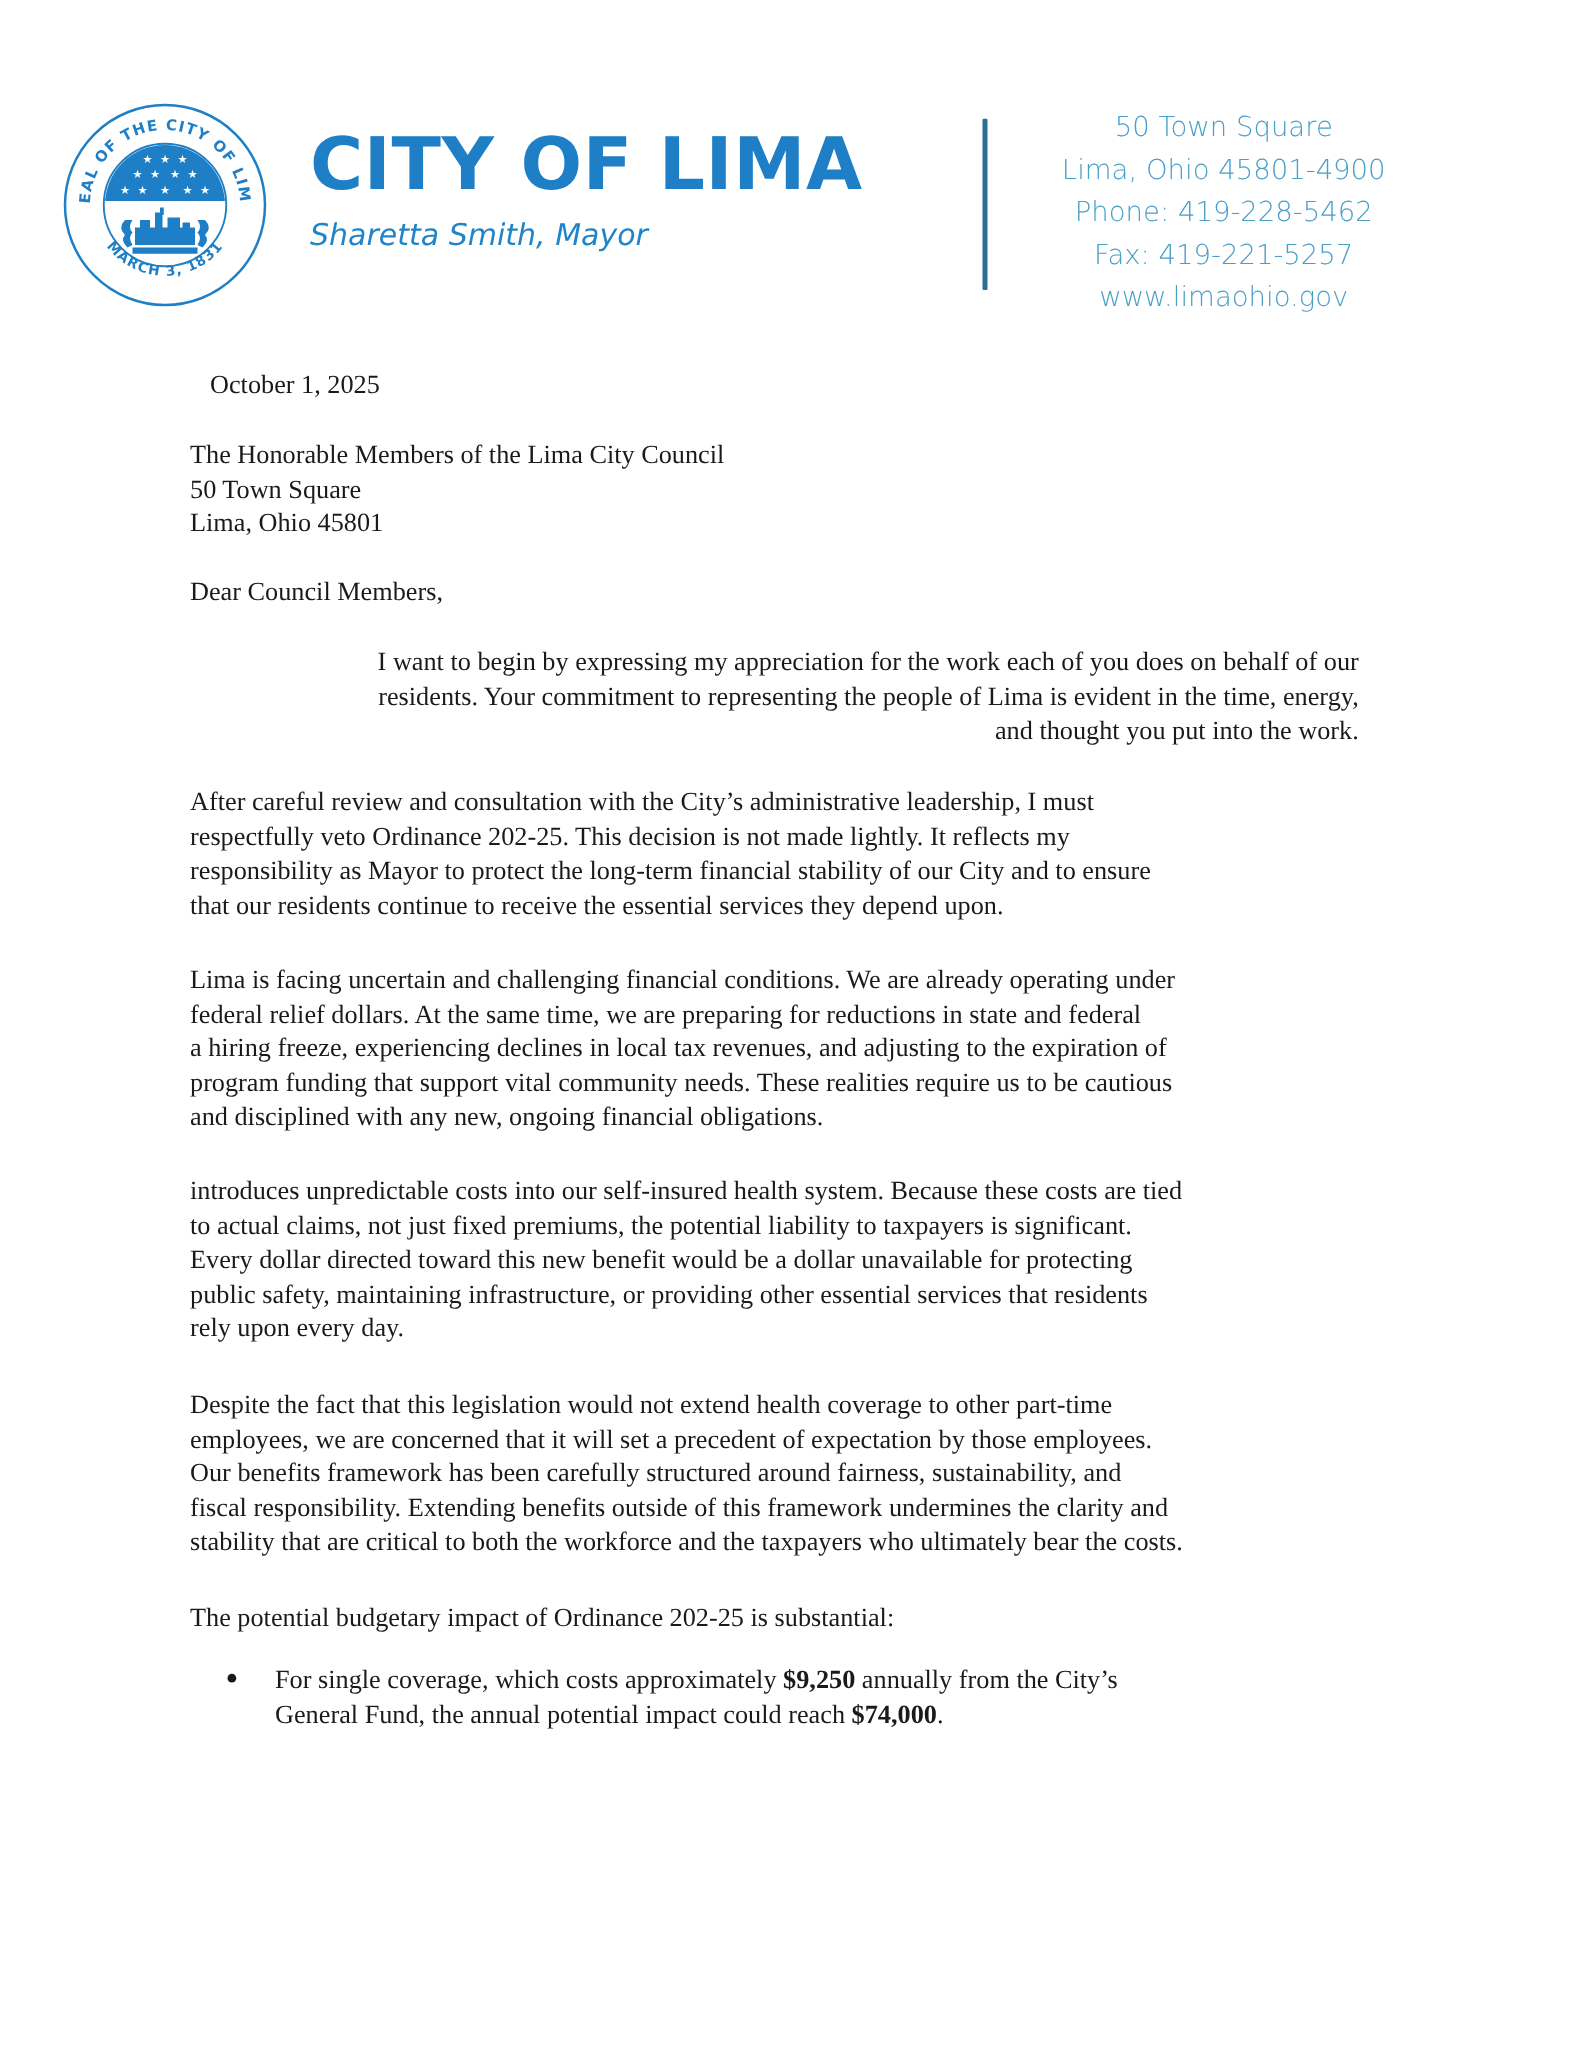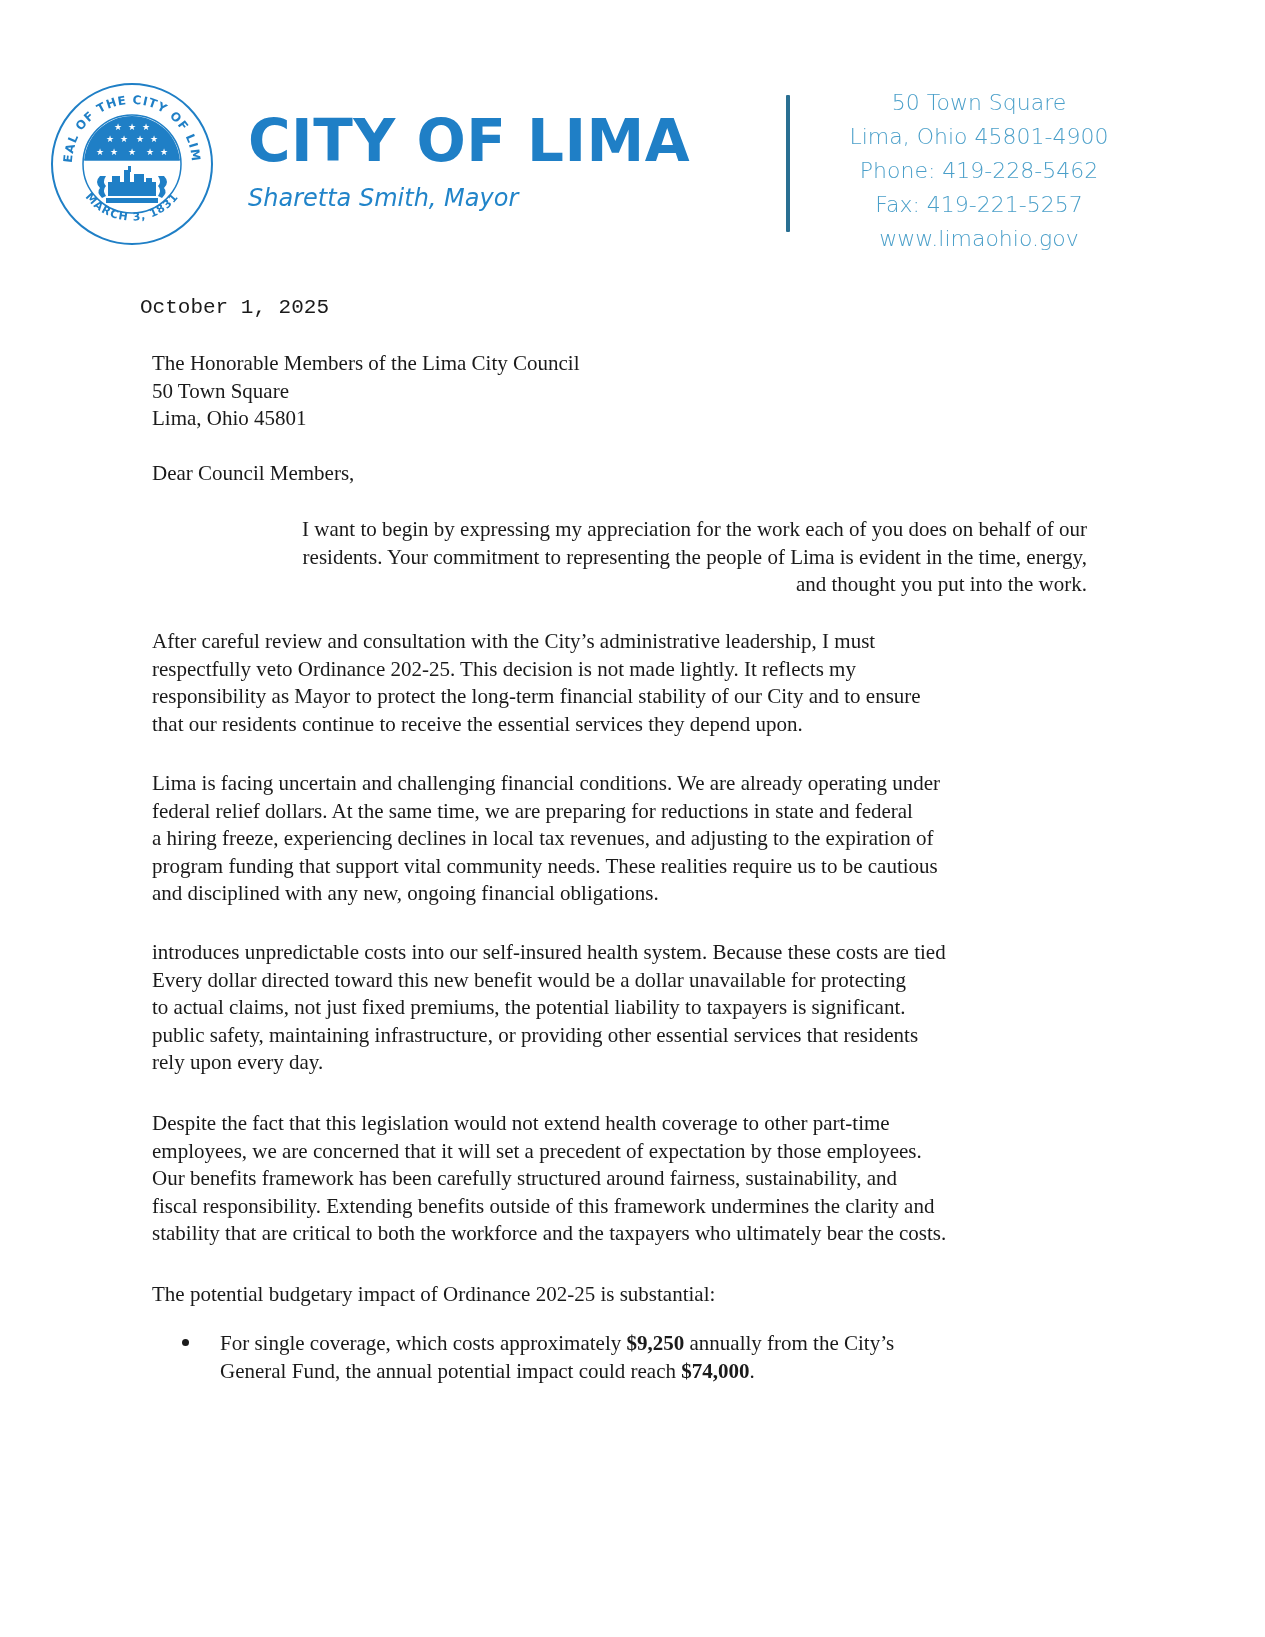--- a/index.html
+++ b/index.html
@@ -1,28 +1,28 @@
 <!DOCTYPE html>
 <html><head>
 <meta charset="utf-8">
 <style>
   html, body { margin:0; padding:0; background:#ffffff; }
   body { width:1265px; height:1637px; position:relative; overflow:hidden; font-family:"Liberation Serif", serif; color:#1a1a1a; }
   .page { position:absolute; left:0; top:0; width:1265px; height:1637px; }
 
   
   .seal { position:absolute; left:48px; top:80px; width:168px; height:168px; }
-  .brand { position:absolute; left:248px; top:108px; }
+  .brand { position:absolute; left:248px; top:98px; }
   .brand-title { font-family:"DejaVu Sans", sans-serif; font-weight:bold; font-size:58px; letter-spacing:0.5px; color:#1f7fc6; line-height:66px; }
   .brand-sub { font-family:"DejaVu Sans", sans-serif; font-style:italic; font-weight:normal; font-size:24px; color:#2184c9; line-height:44px; margin-top:2px; }
   .divider { position:absolute; left:786px; top:95px; width:4px; height:137px; background:#2a6f92; border-radius:1px; }
   .contact { position:absolute; left:826px; top:86px; width:306px; text-align:center; font-family:"DejaVu Sans", sans-serif; font-size:22px; color:#4a9fc9; line-height:34px; font-weight:300; }
   .contact div { white-space:nowrap; }
   .line { white-space:nowrap; }
-  .date { position:absolute; left:140px; top:294px;font-family:Liberation Mono, monospace; }
+  .date { position:absolute; left:168px; top:294px; }
   .addr { position:absolute; left:152px; top:350px; }
   .salut { position:absolute; left:152px; top:460px; }
   .p { position:absolute; left:152px; width:935px; }
   .p1 { top:516px;text-align:right; }
   .p2 { top:628px; }
   .p3 { top:770px; }
   .p4 { top:939px; }
   .p5 { top:1110px; }
   .p6 { top:1281px; }
   .bullet { position:absolute; left:182px; top:1330px; width:860px; }
@@ -124,22 +124,22 @@
   <div class="p p3 txt">
     <div class="line">Lima is facing uncertain and challenging financial conditions. We are already operating under</div>
     <div class="line">federal relief dollars. At the same time, we are preparing for reductions in state and federal</div>
     <div class="line">a hiring freeze, experiencing declines in local tax revenues, and adjusting to the expiration of</div>
     <div class="line">program funding that support vital community needs. These realities require us to be cautious</div>
     <div class="line">and disciplined with any new, ongoing financial obligations.</div>
   </div>
 
   <div class="p p4 txt">
     <div class="line">introduces unpredictable costs into our self-insured health system. Because these costs are tied</div>
+    <div class="line">to actual claims, not just fixed premiums, the potential liability to taxpayers is significant.</div>
     <div class="line">Every dollar directed toward this new benefit would be a dollar unavailable for protecting</div>
-    <div class="line">to actual claims, not just fixed premiums, the potential liability to taxpayers is significant.</div>
     <div class="line">public safety, maintaining infrastructure, or providing other essential services that residents</div>
     <div class="line">rely upon every day.</div>
   </div>
 
   <div class="p p5 txt">
     <div class="line">Despite the fact that this legislation would not extend health coverage to other part-time</div>
     <div class="line">employees, we are concerned that it will set a precedent of expectation by those employees.</div>
     <div class="line">Our benefits framework has been carefully structured around fairness, sustainability, and</div>
     <div class="line">fiscal responsibility. Extending benefits outside of this framework undermines the clarity and</div>
     <div class="line">stability that are critical to both the workforce and the taxpayers who ultimately bear the costs.</div>

